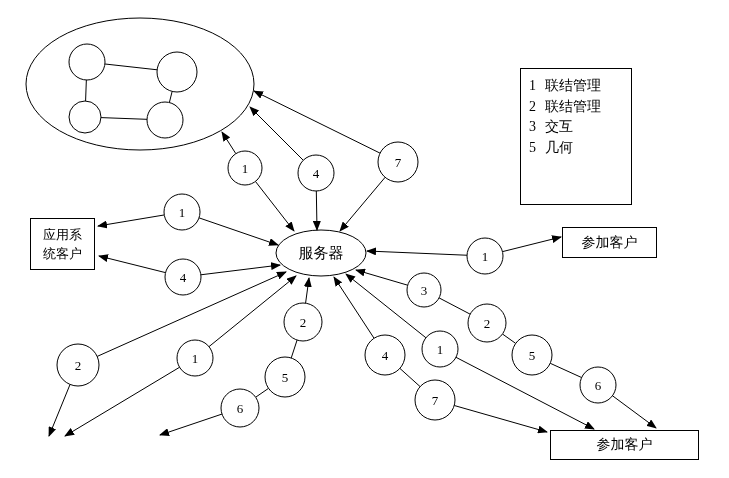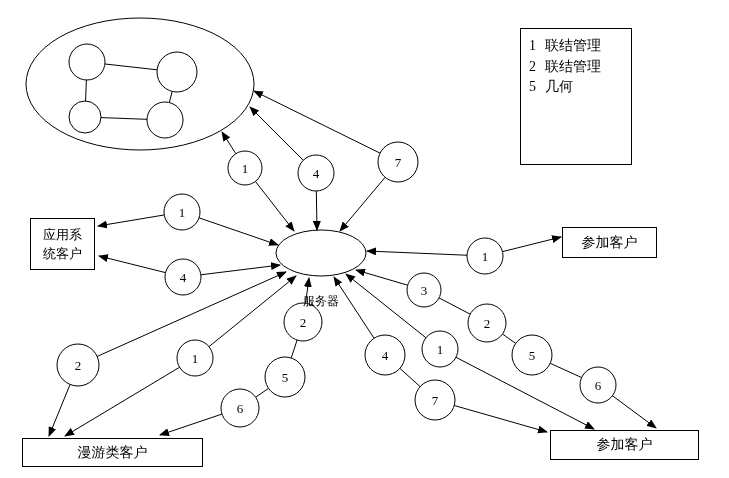--- a/index.html
+++ b/index.html
@@ -1,26 +1,26 @@
 <!DOCTYPE html>
 <html><head>
 <meta charset="utf-8">
 <style>
   html,body{margin:0;padding:0;background:#fff;}
   .canvas{position:relative;width:729px;height:478px;background:#ffffff;overflow:hidden;
           font-family:"Liberation Serif","DejaVu Serif",serif;color:#000;}
   .canvas svg{position:absolute;left:0;top:0;}
   .legend{position:absolute;border:1px solid #000;box-sizing:border-box;
-          padding:7px 6px 8px 8px;background:#fff;}
+          padding:7px 6px 8px 8px;background:#fff;margin-top:40px;}
   .legend-row{line-height:20.5px;font-size:14px;white-space:nowrap;}
   .lnum{display:inline-block;width:16px;}
   .box{position:absolute;border:1px solid #000;box-sizing:border-box;background:#fff;
        display:flex;align-items:center;justify-content:center;font-size:14px;text-align:center;}
   .box .wrap{display:inline-block;width:45px;font-size:13px;line-height:19px;}
-  .server-label{position:absolute;transform:translate(-50%,-50%);font-size:12px;white-space:nowrap;margin-top:48px;}
+  .server-label{position:absolute;transform:translate(-50%,-50%);font-size:15px;white-space:nowrap;}
 </style>
 </head>
 <body>
 
 <div class="canvas">
   <svg id="diagram-svg" width="729" height="478" viewBox="0 0 729 478">
       <defs>
         <marker id="arrow" markerWidth="10" markerHeight="8" refX="9" refY="4" orient="auto" markerUnits="userSpaceOnUse">
           <path d="M0,0 L10,4 L0,8 Z" fill="#000000"></path>
         </marker>
@@ -99,30 +99,28 @@
       <text x="440" y="354" text-anchor="middle" font-size="13" fill="#000" font-family="&quot;Liberation Serif&quot;,&quot;DejaVu Serif&quot;,serif">1</text>
       <circle stroke="#000000" stroke-width="1" fill="#fff" cx="385" cy="355" r="20"></circle>
       <text x="385" y="360" text-anchor="middle" font-size="13" fill="#000" font-family="&quot;Liberation Serif&quot;,&quot;DejaVu Serif&quot;,serif">4</text>
       <circle stroke="#000000" stroke-width="1" fill="#fff" cx="435" cy="400" r="20"></circle>
       <text x="435" y="405" text-anchor="middle" font-size="13" fill="#000" font-family="&quot;Liberation Serif&quot;,&quot;DejaVu Serif&quot;,serif">7</text>
     </svg>
 
   <div class="legend" id="legend" style="left: 520px; top: 28px; width: 112px; height: 137px;">
     <div class="legend-row"><span class="lnum">1</span><span>联结管理</span></div>
     <div class="legend-row"><span class="lnum">2</span><span>联结管理</span></div>
+    <div class="legend-row"><span class="lnum">3</span><span>交互</span></div>
     <div class="legend-row"><span class="lnum">5</span><span>几何</span></div>
   </div>
 
   <div class="box" style="left: 30px; top: 218px; width: 65px; height: 52px;">
       <span class="wrap">应用系统客户</span>
     </div>
   <div class="box" style="left: 562px; top: 227px; width: 95px; height: 31px;">
       <span>参加客户</span>
     </div>
-  <div class="box" style="left: 22px; top: 438px; width: 181px; height: 29px;">
-      <span>漫游类客户</span>
-    </div>
   <div class="box" style="left: 550px; top: 430px; width: 149px; height: 30px;">
       <span>参加客户</span>
     </div>
 
   <div class="server-label" id="server-label" style="left: 321px; top: 253px;">服务器</div>
 </div>
 
 </body></html>

